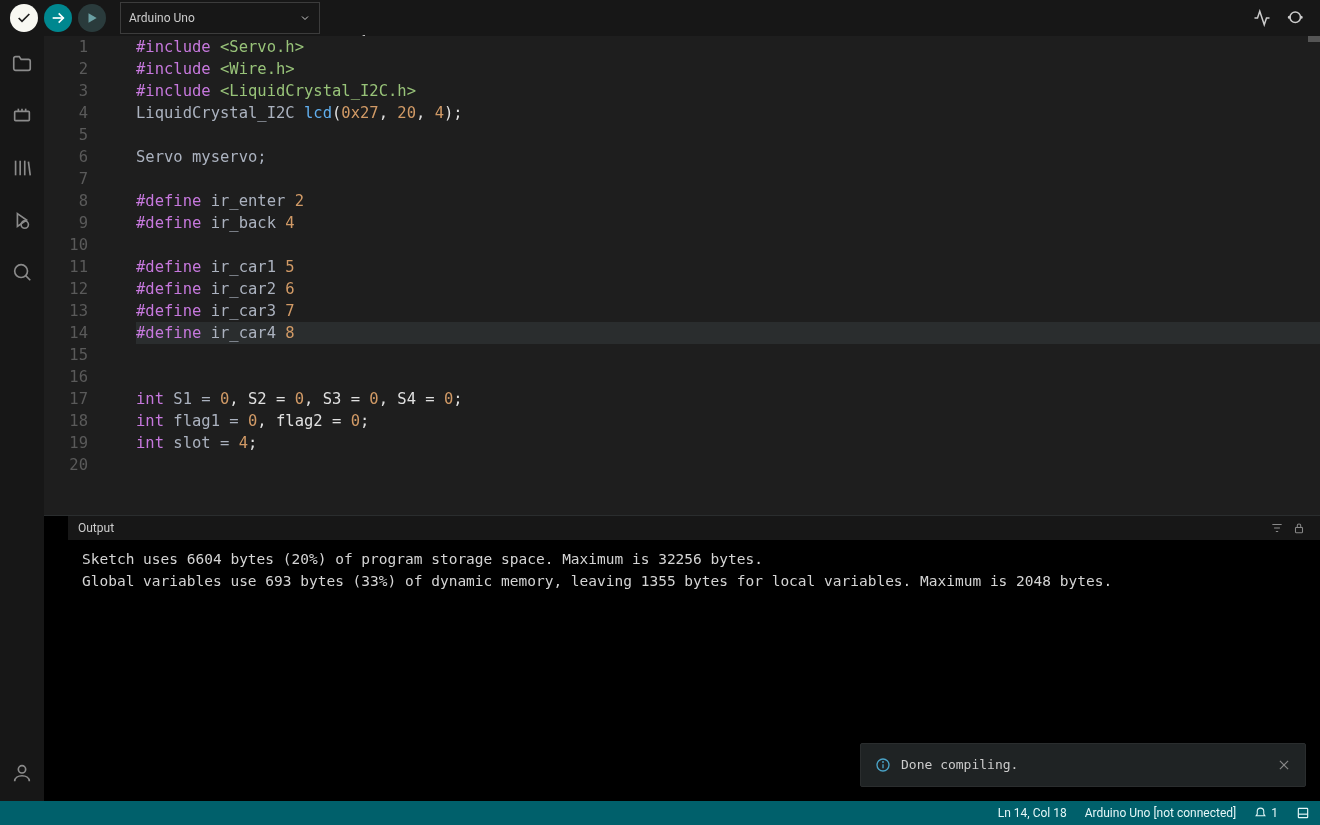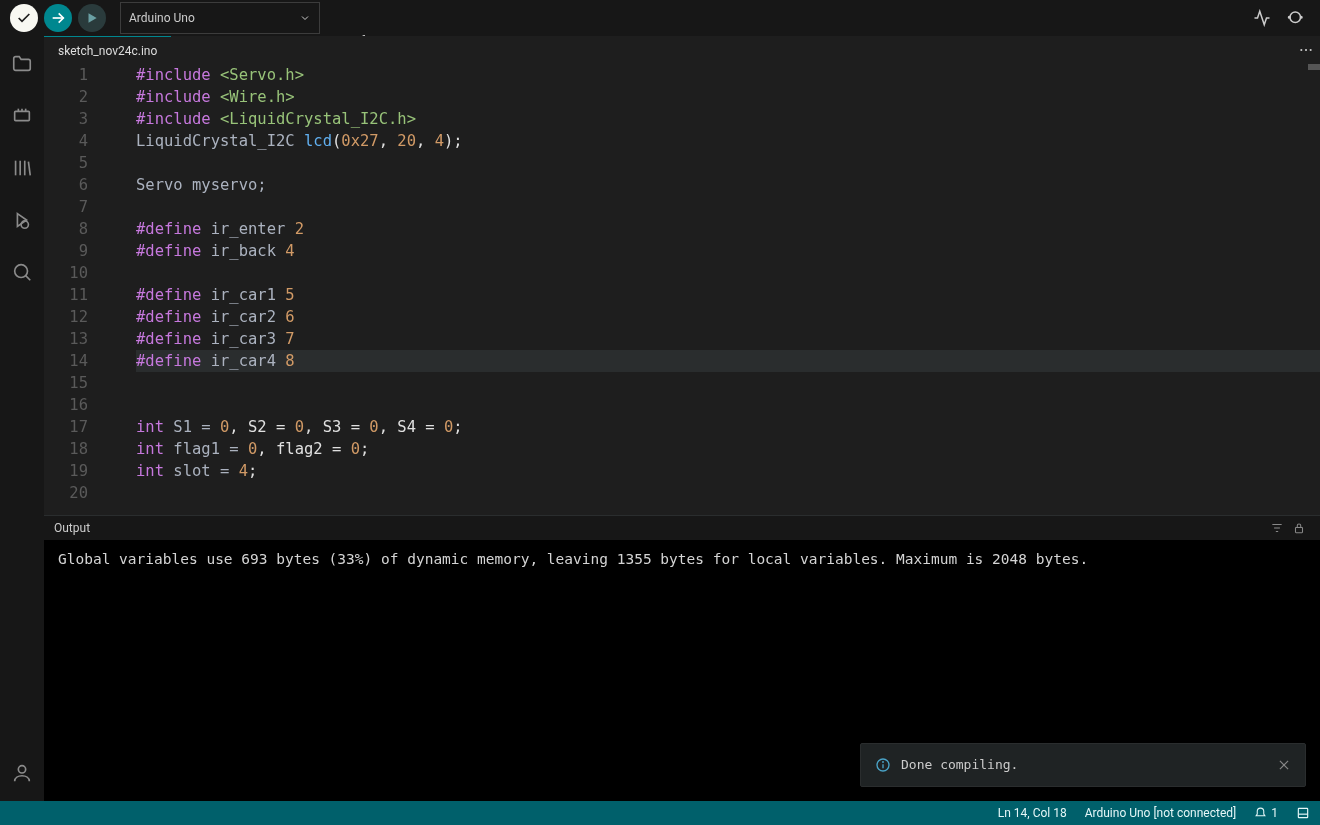--- a/index.html
+++ b/index.html
@@ -145,20 +145,21 @@
     width: 12px;
     height: 6px;
     background: #555;
   }
   .output-panel {
     height: 286px;
     background: #000;
     display:flex;
     flex-direction: column;
     border-top: 1px solid #2a2d2e;
+    padding-left: 24px;
   }
   .output-header {
     height: 24px;
     background: #171717;
     display:flex;
     align-items:center;
     padding: 0 10px;
     font-size: 12px;
     color:#ccc;
   }
@@ -285,32 +286,20 @@
     <div class="sidebar-icon sidebar-bottom">
       <svg width="22" height="22" viewBox="0 0 24 24" fill="none" stroke="currentColor" stroke-width="1.8">
           <circle cx="12" cy="8" r="4"></circle>
           <path d="M4 21c0-4 4-6 8-6s8 2 8 6"></path>
         </svg>
     </div>
   </div>
 
   <div class="editor-area">
 
-    <div class="tabs">
-      <div class="tab active">
-        <span>sketch_nov24c.ino</span>
-      </div>
-      <div class="tabs-more">
-        <svg width="16" height="16" viewBox="0 0 24 24" fill="currentColor">
-            <circle cx="5" cy="12" r="1.6"></circle>
-            <circle cx="12" cy="12" r="1.6"></circle>
-            <circle cx="19" cy="12" r="1.6"></circle>
-          </svg>
-      </div>
-    </div>
 
     <div class="code-editor">
       <div class="gutter" id="gutter">
           <div>1</div>
           <div>2</div>
           <div>3</div>
           <div>4</div>
           <div>5</div>
           <div>6</div>
           <div>7</div>
@@ -344,20 +333,21 @@
             </svg>
         </div>
         <div class="output-header-icon">
           <svg width="14" height="14" viewBox="0 0 24 24" fill="none" stroke="currentColor" stroke-width="1.8">
               <rect x="6" y="11" width="12" height="9" rx="1"></rect>
               <path d="M9 11V8a3 3 0 0 1 6 0v3"></path>
             </svg>
         </div>
       </div>
       <div class="output-body">
+        <div>Sketch uses 6604 bytes (20%) of program storage space. Maximum is 32256 bytes.</div>
         <div>Global variables use 693 bytes (33%) of dynamic memory, leaving 1355 bytes for local variables. Maximum is 2048 bytes.</div>
 
         <div class="toast">
           <svg width="16" height="16" viewBox="0 0 24 24" fill="none" stroke="#4aa3c7" stroke-width="2">
               <circle cx="12" cy="12" r="9"></circle>
               <line x1="12" y1="11" x2="12" y2="17"></line>
               <circle cx="12" cy="7.5" r="0.5" fill="#4aa3c7"></circle>
             </svg>
           <span>Done compiling.</span>
           <span class="close">

